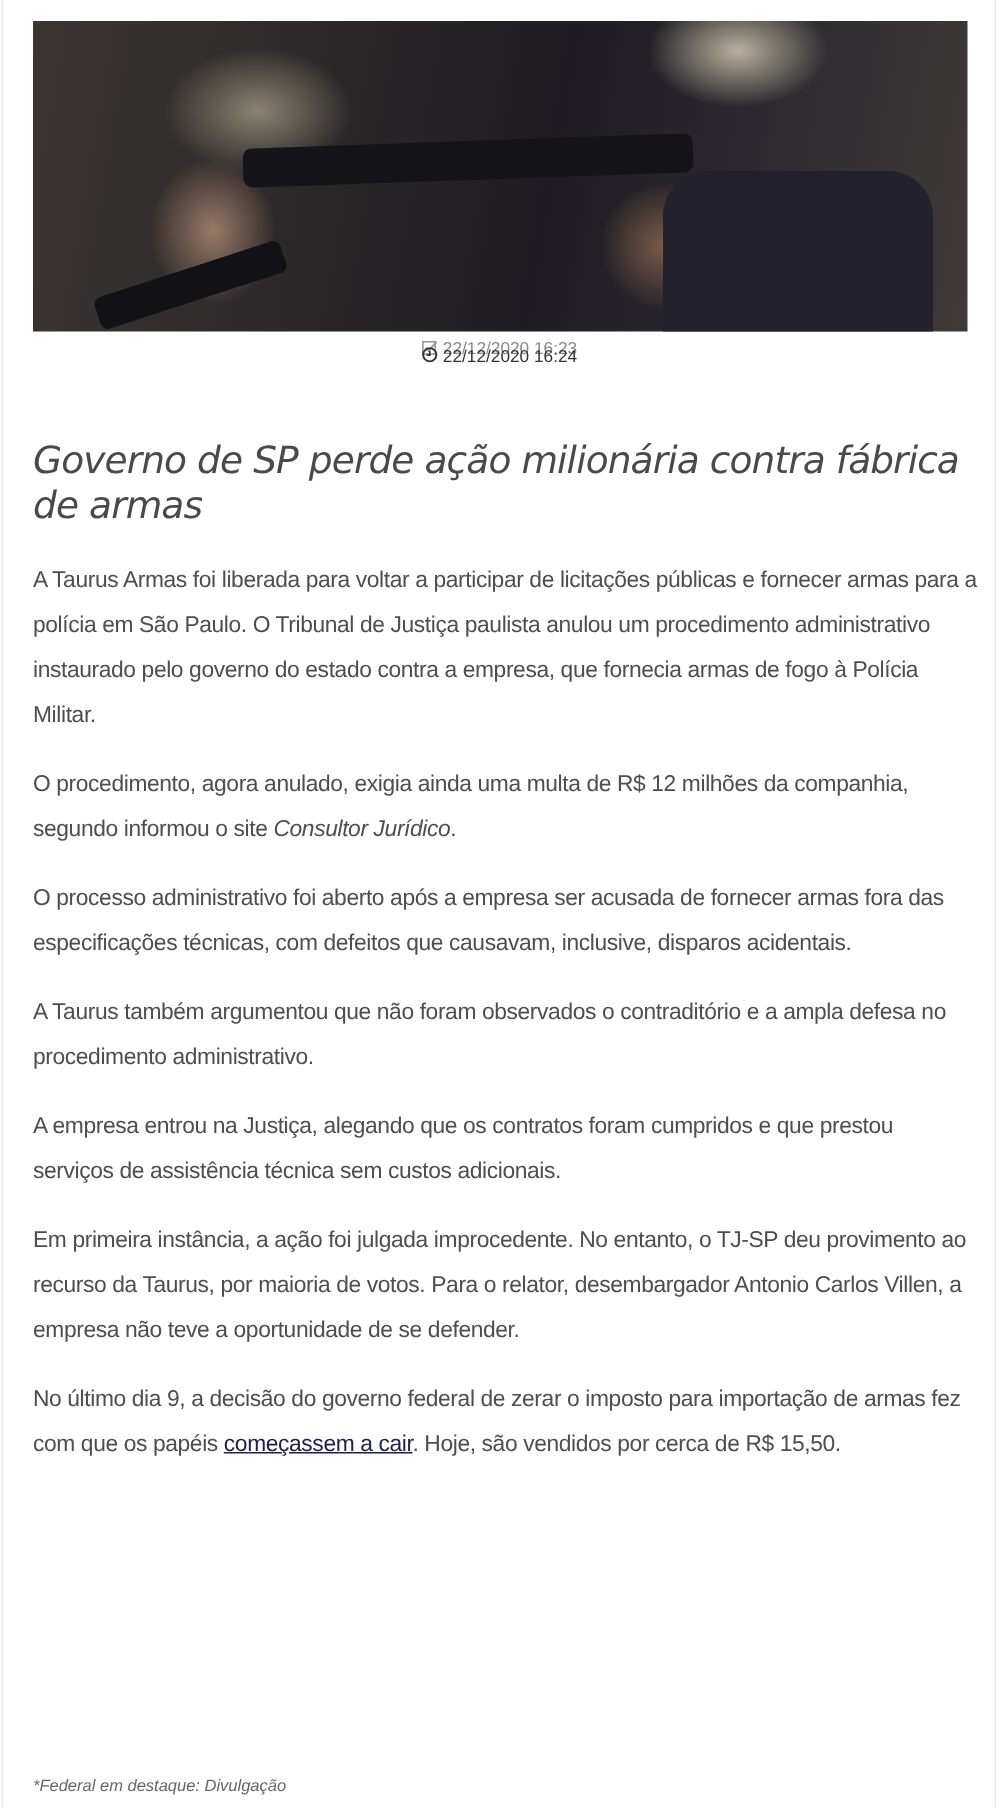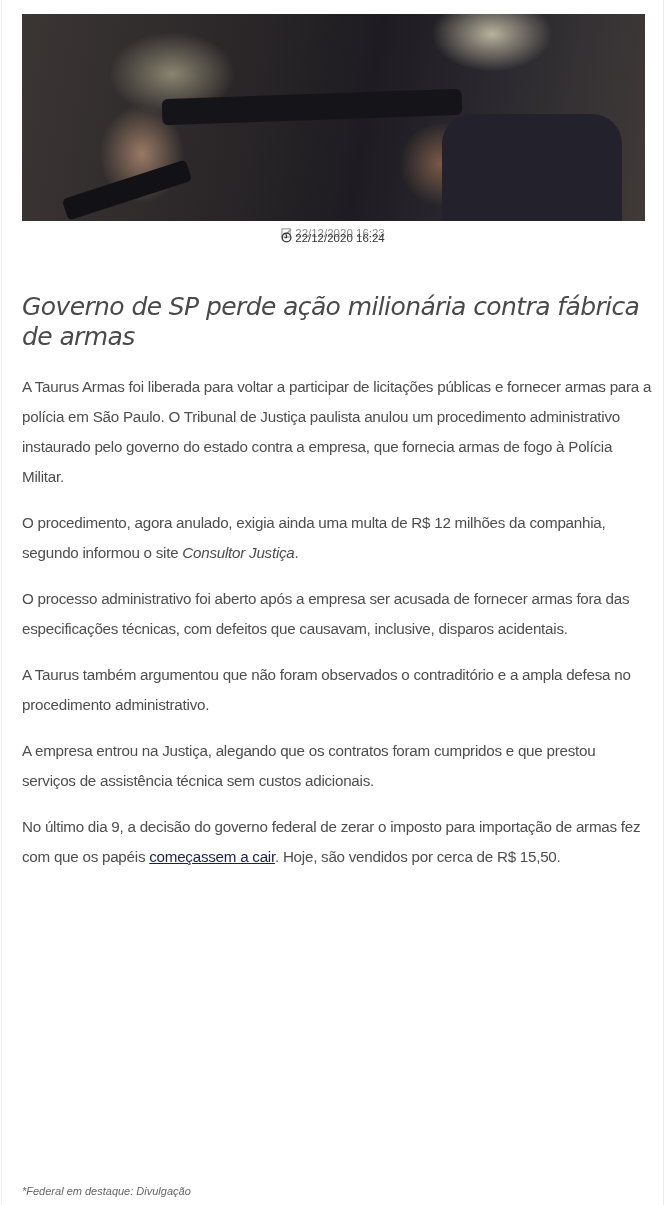--- a/index.html
+++ b/index.html
@@ -80,20 +80,21 @@
   <svg class="icon" viewBox="0 0 12 12">
     <circle cx="6" cy="6" r="4.8" fill="none" stroke="#333" stroke-width="1.4"></circle>
     <path d="M6 3 L6 6.3 L3.8 6.3" fill="none" stroke="#333" stroke-width="1.3"></path>
   </svg><span>22/12/2020 16:24</span>
 </div>
 
 <h1 class="title">Governo de SP perde ação milionária contra fábrica de armas</h1>
 
 <div class="body">
   <p>A Taurus Armas foi liberada para voltar a participar de licitações públicas e fornecer armas para a polícia em São Paulo. O Tribunal de Justiça paulista anulou um procedimento administrativo instaurado pelo governo do estado contra a empresa, que fornecia armas de fogo à Polícia Militar.</p>
-  <p><span>O procedimento, agora anulado, exigia ainda uma multa de R$ 12 milhões da companhia, segundo informou o site </span><em>Consultor Justiça</em><span>.</span></p>
+  <p><span>O procedimento, agora anulado, exigia ainda uma multa de R$ 12 milhões da companhia, segundo informou o site </span><em>Consultor Jurídico</em><span>.</span></p>
   <p>O processo administrativo foi aberto após a empresa ser acusada de fornecer armas fora das especificações técnicas, com defeitos que causavam, inclusive, disparos acidentais.</p>
   <p>A Taurus também argumentou que não foram observados o contraditório e a ampla defesa no procedimento administrativo.</p>
   <p>A empresa entrou na Justiça, alegando que os contratos foram cumpridos e que prestou serviços de assistência técnica sem custos adicionais.</p>
+  <p>Em primeira instância, a ação foi julgada improcedente. No entanto, o TJ-SP deu provimento ao recurso da Taurus, por maioria de votos. Para o relator, desembargador Antonio Carlos Villen, a empresa não teve a oportunidade de se defender.</p>
   <p><span>No último dia 9, a decisão do governo federal de zerar o imposto para importação de armas fez com que os papéis </span><a href="#">começassem a cair</a><span>. Hoje, são vendidos por cerca de R$ 15,50.</span></p>
 </div>
 
 <div class="footnote">*Federal em destaque: Divulgação</div>
 
 </body></html>

